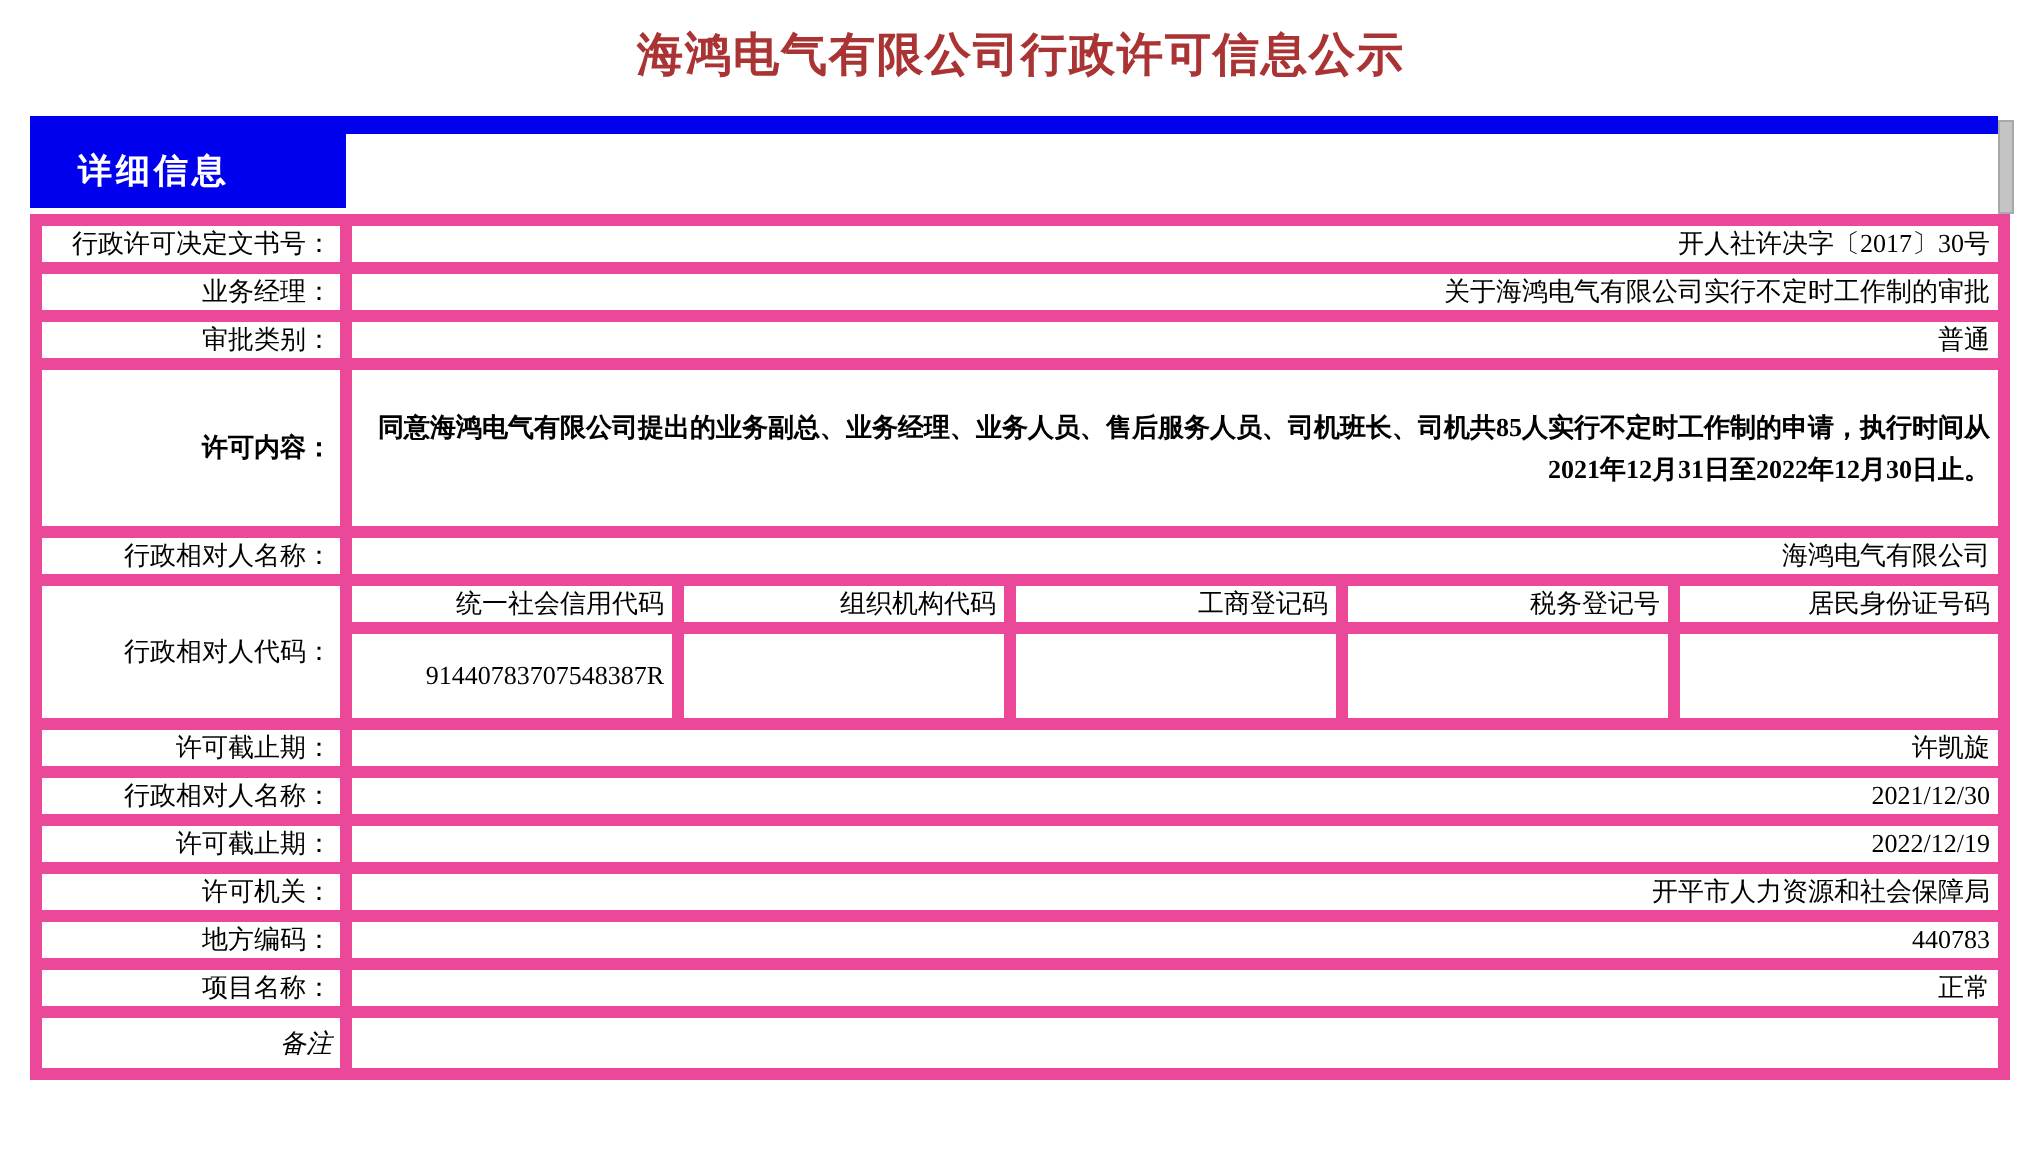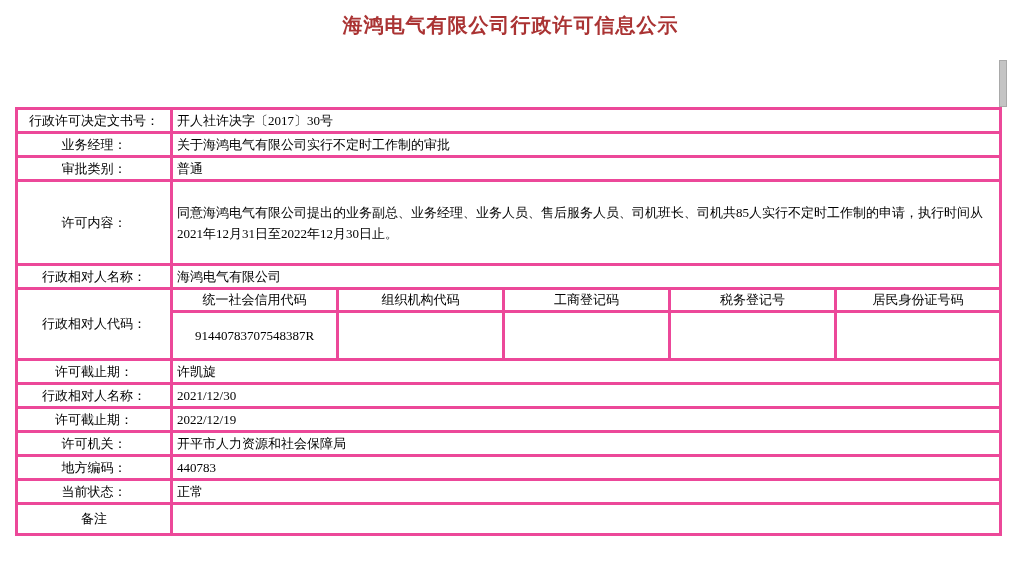--- a/index.html
+++ b/index.html
@@ -10,21 +10,21 @@
     position:relative;
     overflow:hidden;
   }
   .page{position:absolute;left:0;top:0;width:1021px;height:581px;}
 
   
   .page-title{
     position:absolute;left:0;top:12px;width:100%;
     text-align:center;
     font-family:"Liberation Sans","DejaVu Sans",sans-serif;
-    font-weight:bold;font-size:20px;
+    font-weight:bold;font-size:23px;
     color:var(--title-red,#aa3333);
     letter-spacing:1px;
   }
 
   
   .hdr{position:absolute;left:15px;top:58px;width:984px;}
   .hdr-strip{height:9px;background:var(--accent-blue,#0000ee);}
   .hdr-row{height:37px;background:#ffffff;position:relative;}
   .hdr-cell-blue{
     position:absolute;left:0;top:0;width:158px;height:37px;
@@ -40,42 +40,49 @@
     background:#c4c4c4;border:1px solid #a9a9a9;box-sizing:border-box;
   }
 
   
   table.info{
     position:absolute;left:15px;top:107px;
     width:984px;border-collapse:collapse;table-layout:fixed;
     font-size:13px;color:#000;
   }
   table.info td{
-    border:3px solid #ec4899;
+    border:6px solid #ec4899;
     padding:0 4px;
     overflow:hidden;
+    text-align:right;
   }
   td.lbl{text-align:center;padding:0;}
   td.val{text-align:left;}
   tr.r{height:24px;}
-  tr.r-content{height:84px;}
+  tr.r-content{height:84px;font-weight:bold;}
   tr.r-subhead{height:23px;}
   tr.r-subval{height:48px;}
-  tr.r-remark{height:31px;}
+  tr.r-remark{height:31px;font-style:italic;}
   td.sub-h{text-align:center;}
   td.sub-v{text-align:center;}
   td.content-val{line-height:21px;padding:6px 6px;}
 </style>
 </head>
 <body>
 
 <div class="page">
 
   <div class="page-title">海鸿电气有限公司行政许可信息公示</div>
 
+  <div class="hdr">
+    <div class="hdr-strip"></div>
+    <div class="hdr-row">
+      <div class="hdr-cell-blue">详细信息</div>
+    </div>
+  </div>
 
   <div class="scroll-thumb"></div>
 
   <table class="info">
     <colgroup>
       <col style="width:155px">
       <col style="width:166px">
         <col style="width:166px">
         <col style="width:166px">
         <col style="width:166px">
@@ -134,21 +141,21 @@
     </tr>
     <tr class="r">
       <td class="lbl">许可机关：</td>
       <td class="val" colspan="5">开平市人力资源和社会保障局</td>
     </tr>
     <tr class="r">
       <td class="lbl">地方编码：</td>
       <td class="val" colspan="5">440783</td>
     </tr>
     <tr class="r">
-      <td class="lbl">当前状态：</td>
+      <td class="lbl">项目名称：</td>
       <td class="val" colspan="5">正常</td>
     </tr>
 
     <tr class="r-remark">
       <td class="lbl">备注</td>
       <td class="val" colspan="5"></td>
     </tr>
   </tbody>
     </table>
 

